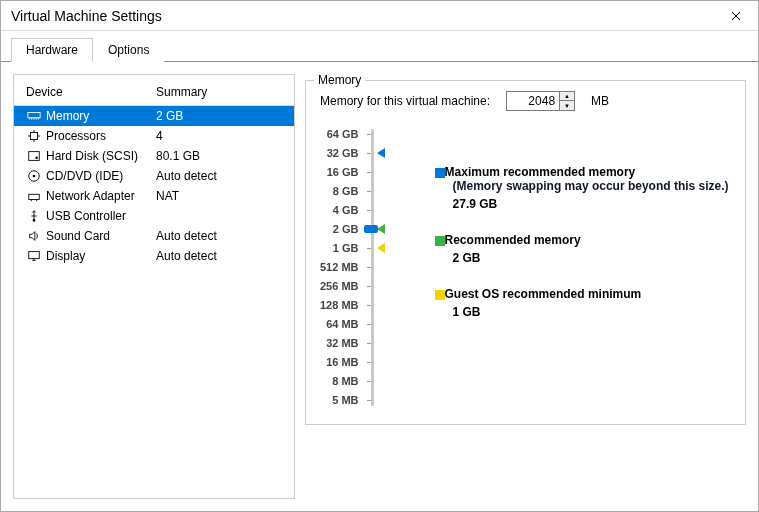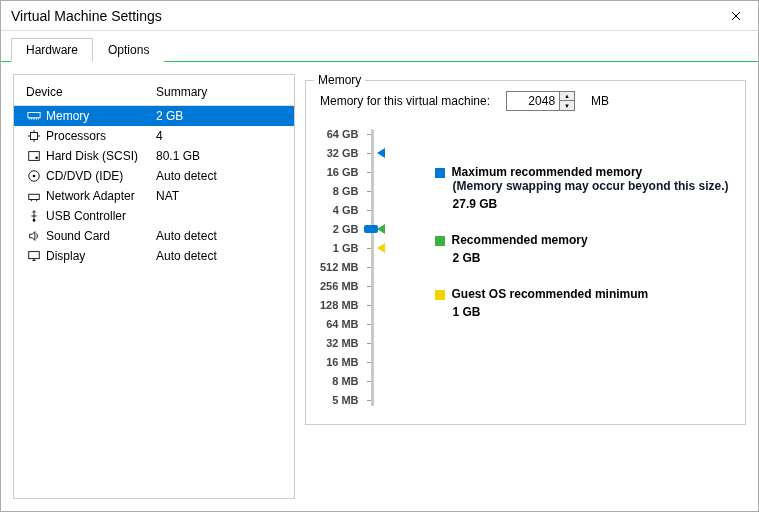--- a/index.html
+++ b/index.html
@@ -40,21 +40,21 @@
   .track-wrap { position:relative; width:46px; }
   .track { position:absolute; left:6px; top:4px; bottom:4px; width:3px; background:#c8c8c8; border-radius:2px;}
   .tick { position:absolute; left:2px; width:4px; height:1px; background:#999; }
   .marker { position:absolute; left:12px; width:0; height:0; border-top:5px solid transparent; border-bottom:5px solid transparent; }
   .marker.blue { border-right:8px solid #0078d7; }
   .marker.green { border-right:8px solid #3cb043; }
   .marker.yellow { border-right:8px solid #f2d500; }
   .thumb { position:absolute; left:-1px; width:14px; height:8px; background:#0078d7; border-radius:2px;}
   .legend { flex:1; font-size:12px; padding-top:40px;}
   .legend-group { margin-bottom:22px; }
-  .lg-row { display:flex; align-items:flex-start; gap:7px; }
+  .lg-row { display:flex; align-items:flex-start; gap:0; }
   .lg-sq { width:10px; height:10px; margin-top:3px; flex-shrink:0;}
   .lg-sq.blue { background:#0078d7; }
   .lg-sq.green { background:#3cb043; }
   .lg-sq.yellow { background:#f2d500; }
   .lg-sub { margin-left:18px; color:#0f172a; }
   .lg-val { margin-left:18px; margin-top:4px;}
 </style>
 </head>
 <body>
 

